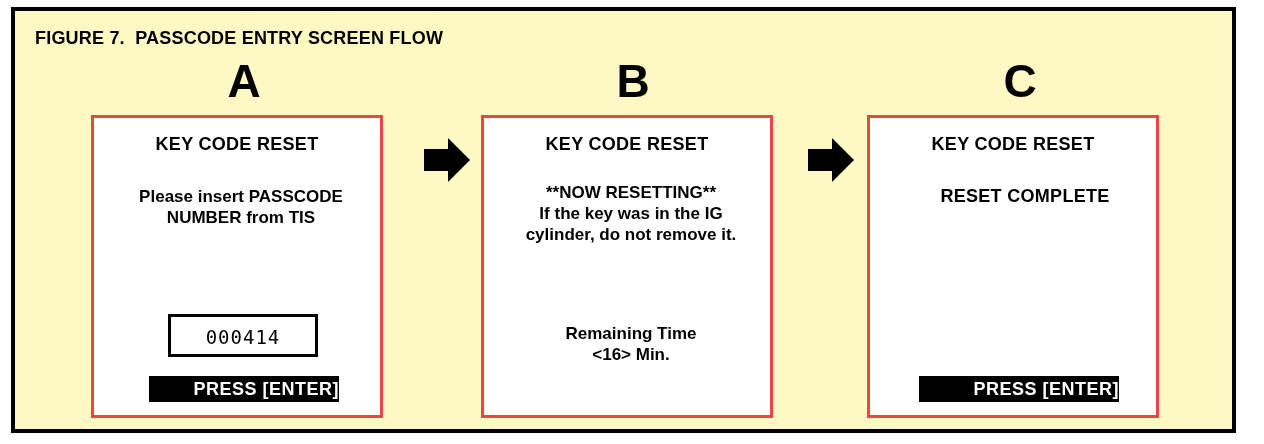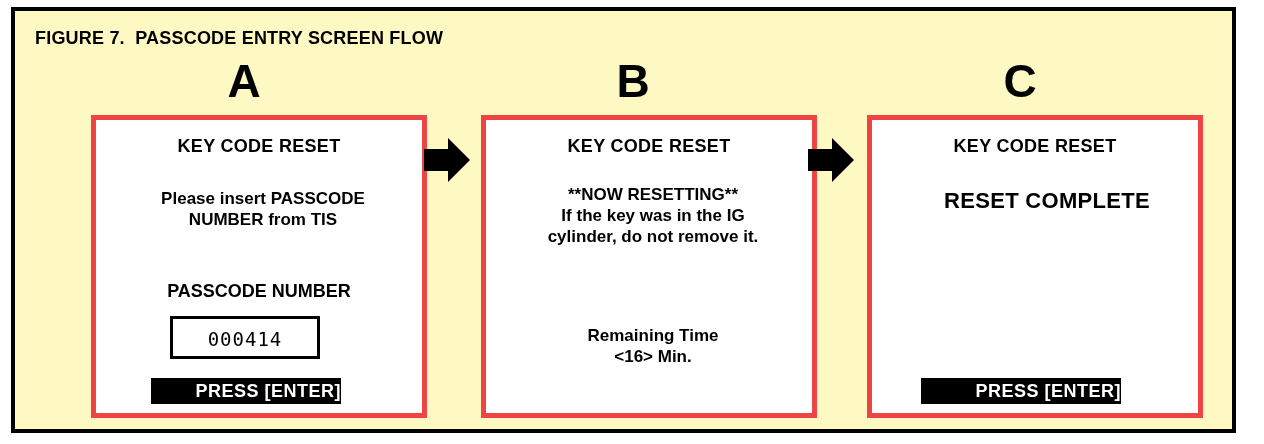--- a/index.html
+++ b/index.html
@@ -48,23 +48,23 @@
     line-height: 46px;
   }
   #step-letter-a { left: 169px; }
   #step-letter-b { left: 558px; }
   #step-letter-c { left: 945px; }
 
   
   .screen-panel {
     position: absolute;
     top: 104px;
-    width: 336px;
+    width: 292px;
     height: 303px;
-    border: 5px solid #ef4444;
+    border: 3px solid #ef4444;
     box-sizing: border-box;
     background: #ffffff;
   }
   #panel-a { left: 76px; }
   #panel-b { left: 466px; }
   #panel-c { left: 852px; }
 
   .panel-inner {
     position: relative;
     width: 100%;
@@ -125,21 +125,21 @@
   
   #a-field-label { top: 161px; }
 
   
   #b-heading  { top: 16px; }
   #b-body     { top: 64px; }
   #b-timer    { top: 205px; }
 
   
   #c-heading  { top: 16px; }
-  #c-status   { top: 68px; font-size: 22px; padding-left: 24px; }
+  #c-status   { top: 68px; font-size: 18px; padding-left: 24px; }
   #c-body     { top: 118px; }
 
   
   .press-enter {
     position: absolute;
     height: 26px;
     background: #000000;
     color: #ffffff;
     font-size: 18px;
     font-weight: bold;
@@ -179,21 +179,20 @@
 
   <div id="step-letter-a" class="step-letter">A</div>
   <div id="step-letter-b" class="step-letter">B</div>
   <div id="step-letter-c" class="step-letter">C</div>
 
   <div id="panel-a" class="screen-panel">
     <div class="panel-inner">
       <div id="a-heading" class="screen-heading">KEY CODE RESET</div>
       <div id="a-prompt" class="screen-text">Please insert PASSCODE
 NUMBER from TIS</div>
-      <div id="a-field-label">PASSCODE NUMBER</div>
       <div id="a-passcode-box">
         <div id="a-passcode-value">000414</div>
       </div>
       <div id="a-press-enter" class="press-enter">PRESS [ENTER]</div>
     </div>
   </div>
 
   <div id="arrow-1" class="flow-arrow">
     <svg width="46" height="44" viewBox="0 0 46 44" aria-hidden="true">
       <polygon points="0,11 24,11 24,0 46,22 24,44 24,33 0,33" fill="#000000"></polygon>

